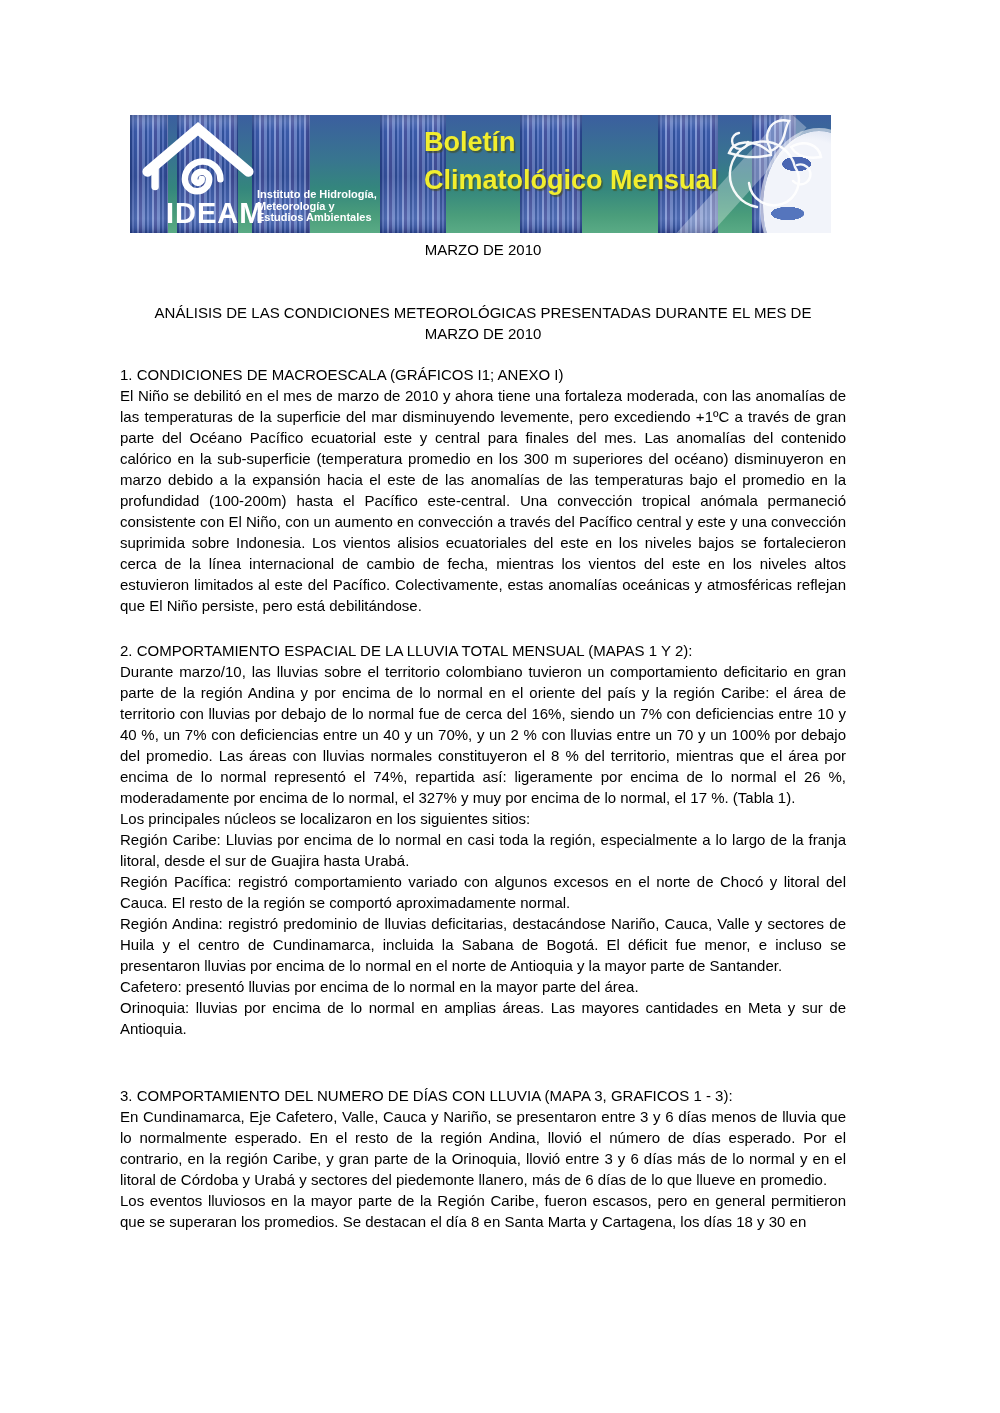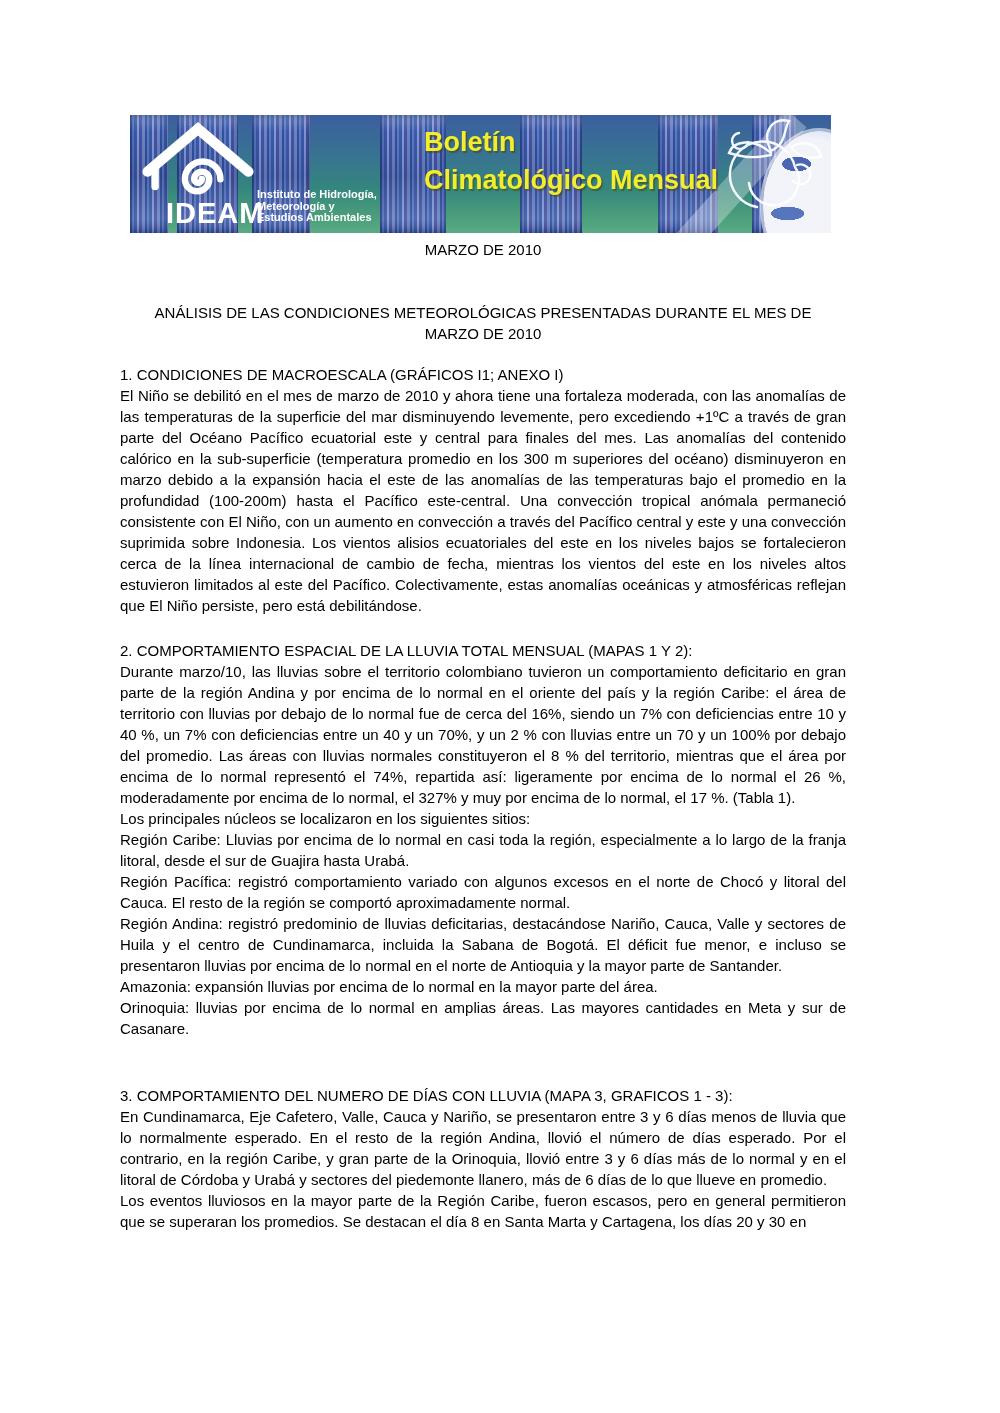--- a/index.html
+++ b/index.html
@@ -138,24 +138,24 @@
       <p class="body-par">El Niño se debilitó en el mes de marzo de 2010 y ahora tiene una fortaleza moderada, con las anomalías de las temperaturas de la superficie del mar disminuyendo levemente, pero excediendo +1ºC a través de gran parte del Océano Pacífico ecuatorial este y central para finales del mes. Las anomalías del contenido calórico en la sub-superficie (temperatura promedio en los 300 m superiores del océano) disminuyeron en marzo debido a la expansión hacia el este de las anomalías de las temperaturas bajo el promedio en la profundidad (100-200m) hasta el Pacífico este-central. Una convección tropical anómala permaneció consistente con El Niño, con un aumento en convección a través del Pacífico central y este y una convección suprimida sobre Indonesia. Los vientos alisios ecuatoriales del este en los niveles bajos se fortalecieron cerca de la línea internacional de cambio de fecha, mientras los vientos del este en los niveles altos estuvieron limitados al este del Pacífico. Colectivamente, estas anomalías oceánicas y atmosféricas reflejan que  El Niño persiste, pero está debilitándose.</p>
     </div>
 
     <div class="section section-2">
       <div class="heading">2. COMPORTAMIENTO ESPACIAL DE LA LLUVIA TOTAL MENSUAL (MAPAS 1 Y 2):</div>
       <p class="body-par">Durante marzo/10, las lluvias sobre el territorio colombiano tuvieron un comportamiento deficitario en gran parte de la región Andina y por encima de lo normal en el oriente del país y la región Caribe: el área de territorio con lluvias por debajo de lo normal fue de cerca del 16%, siendo un 7% con deficiencias entre 10 y 40 %, un 7% con deficiencias entre un 40 y un 70%, y un 2 % con lluvias entre un 70 y un 100% por debajo del promedio. Las áreas con lluvias normales constituyeron el 8 % del territorio, mientras que el área por encima de lo normal representó el 74%, repartida así: ligeramente por encima de lo normal el 26 %, moderadamente por encima de lo normal,  el 327%  y muy por encima de lo normal, el 17 %. (Tabla 1).</p>
       <p class="body-par">Los principales núcleos se localizaron en los siguientes sitios:</p>
       <p class="body-par">Región Caribe: Lluvias por encima de lo normal en casi toda la región, especialmente a lo largo de la franja litoral, desde el sur de Guajira hasta Urabá.</p>
       <p class="body-par">Región Pacífica: registró comportamiento variado con algunos excesos en el norte de Chocó y litoral del Cauca. El resto de la región se comportó aproximadamente normal.</p>
       <p class="body-par">Región Andina: registró predominio de lluvias deficitarias, destacándose Nariño, Cauca, Valle y sectores de Huila y el centro de Cundinamarca, incluida la Sabana de Bogotá. El déficit fue menor, e incluso se presentaron lluvias por encima de lo normal en el norte de Antioquia y la mayor parte de Santander.</p>
-      <p class="body-par">Amazonia: expansión lluvias por encima de lo normal en la mayor parte del área.</p>
-      <p class="body-par">Orinoquia: lluvias por encima de lo normal en amplias áreas. Las mayores cantidades en Meta y sur de Casanare.</p>
+      <p class="body-par">Cafetero: presentó lluvias por encima de lo normal en la mayor parte del área.</p>
+      <p class="body-par">Orinoquia: lluvias por encima de lo normal en amplias áreas. Las mayores cantidades en Meta y sur de Antioquia.</p>
     </div>
 
     <div class="section section-3">
       <div class="heading">3. COMPORTAMIENTO DEL NUMERO DE DÍAS CON LLUVIA (MAPA 3, GRAFICOS 1 - 3):</div>
       <p class="body-par">En Cundinamarca, Eje Cafetero, Valle, Cauca y Nariño, se presentaron entre 3 y 6 días menos de lluvia que lo normalmente esperado. En el resto de la región Andina, llovió el número de días esperado. Por el contrario,  en la región Caribe, y gran parte de la Orinoquia, llovió entre 3 y 6 días más de lo normal y en el litoral de Córdoba y Urabá y sectores del piedemonte llanero, más de 6 días de lo que llueve en promedio.</p>
-      <p class="body-par">Los eventos lluviosos en la mayor parte de la Región Caribe, fueron escasos, pero en general permitieron que se superaran los promedios. Se destacan el día 8 en Santa Marta y Cartagena,  los días 20 y 30 en</p>
+      <p class="body-par">Los eventos lluviosos en la mayor parte de la Región Caribe, fueron escasos, pero en general permitieron que se superaran los promedios. Se destacan el día 8 en Santa Marta y Cartagena,  los días 18 y 30 en</p>
     </div>
 
   </div>
 </div>
 
 </body></html>

